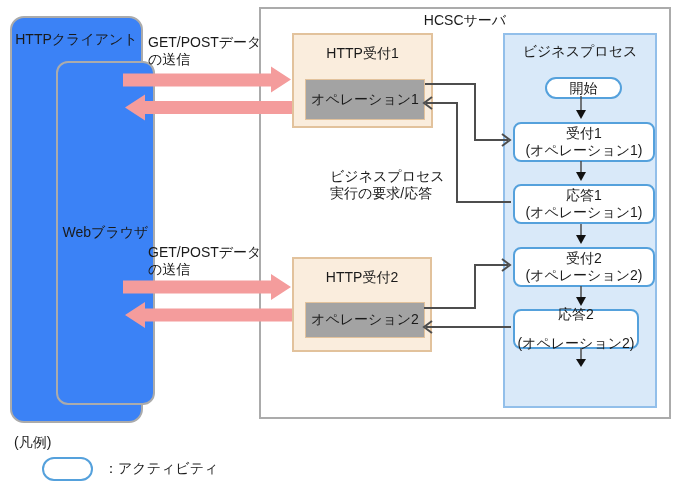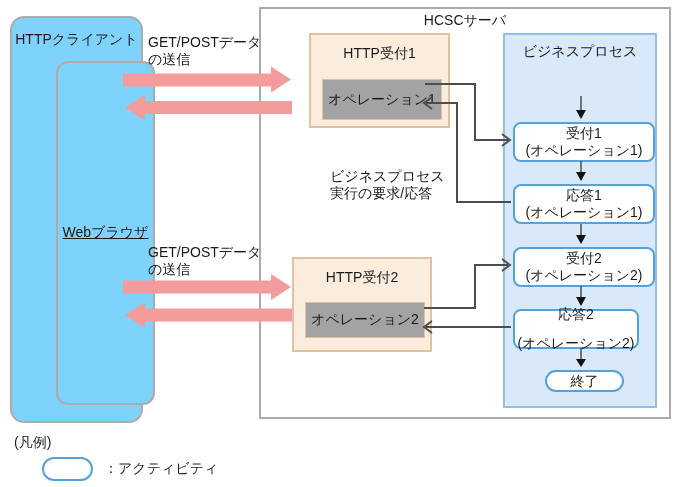--- a/index.html
+++ b/index.html
@@ -5,21 +5,21 @@
   html,body{margin:0;padding:0;background:#ffffff;}
   .canvas{
     position:relative;width:675px;height:487px;background:#ffffff;
     font-family:"Liberation Sans","DejaVu Sans",sans-serif;
     font-size:14px;color:#1a1a1a;overflow:hidden;
   }
   .abs{position:absolute;box-sizing:border-box;}
   .ln{display:block;}
 
   
-  .gray-box{border:2px solid var(--gray-border);background:#7dd3fc;text-decoration:underline;}
+  .gray-box{border:2px solid var(--gray-border);background:#3b82f6;}
   .rounded-lg{border-radius:14px;}
   .rounded-md{border-radius:12px;}
 
   
   .server-box{border:2px solid var(--gray-border);background:#ffffff;}
 
   
   .reception{background:var(--tan-fill);border:2px solid var(--tan-border);}
   .operation{background:#a3a3a3;border:1px solid var(--tan-border);
              display:flex;align-items:center;justify-content:center;}
@@ -53,37 +53,40 @@
 
     <div class="abs gray-box rounded-md" style="left:13px;top:43px;width:99px;height:344px;display:flex;align-items:center;justify-content:center;margin-left:31px;">
       <span>Webブラウザ</span>
     </div>
   </div>
 
   <div class="abs server-box" style="left:259px;top:7px;width:412px;height:412px;">
     <div class="abs title-center" style="top:3px;left:0;">HCSCサーバ</div>
   </div>
 
-  <div class="abs reception" style="left:292px;top:33px;width:141px;height:95px;margin-left:17px;">
+  <div class="abs reception" style="left:292px;top:33px;width:141px;height:95px;">
     <div class="abs title-center" style="top:10px;left:0;">HTTP受付1</div>
     <div class="abs operation" style="left:11px;top:44px;width:120px;height:41px;">
       <span>オペレーション1</span>
     </div>
   </div>
 
   <div class="abs reception" style="left:292px;top:257px;width:140px;height:95px;">
     <div class="abs title-center" style="top:10px;left:0;">HTTP受付2</div>
     <div class="abs operation" style="left:11px;top:43px;width:120px;height:36px;">
       <span>オペレーション2</span>
     </div>
   </div>
 
   <div class="abs bp" style="left:503px;top:33px;width:154px;height:375px;">
     <div class="abs title-center" style="top:8px;left:0;">ビジネスプロセス</div>
 
+    <div class="abs activity terminal" style="left:40px;top:42px;width:77px;height:22px;">
+      <span>開始</span>
+    </div>
 
     <div class="abs activity" style="left:8px;top:87px;width:142px;height:40px;">
       <span class="ln">受付1</span>
       <span class="ln">(オペレーション1)</span>
     </div>
 
     <div class="abs activity" style="left:8px;top:149px;width:142px;height:40px;">
       <span class="ln">応答1</span>
       <span class="ln">(オペレーション1)</span>
     </div>
@@ -91,23 +94,20 @@
     <div class="abs activity" style="left:8px;top:212px;width:142px;height:40px;">
       <span class="ln">受付2</span>
       <span class="ln">(オペレーション2)</span>
     </div>
 
     <div class="abs activity" style="left:8px;top:274px;width:126px;height:40px;gap:12px;">
       <span class="ln">応答2</span>
       <span class="ln">(オペレーション2)</span>
     </div>
 
-    <div class="abs activity terminal" style="left:40px;top:335px;width:79px;height:22px;">
-      <span>終了</span>
-    </div>
   </div>
 
   <div class="abs two-line" style="left:148px;top:34px;">
     <span class="ln">GET/POSTデータ</span>
     <span class="ln">の送信</span>
   </div>
 
   <div class="abs two-line" style="left:148px;top:244px;">
     <span class="ln">GET/POSTデータ</span>
     <span class="ln">の送信</span>

